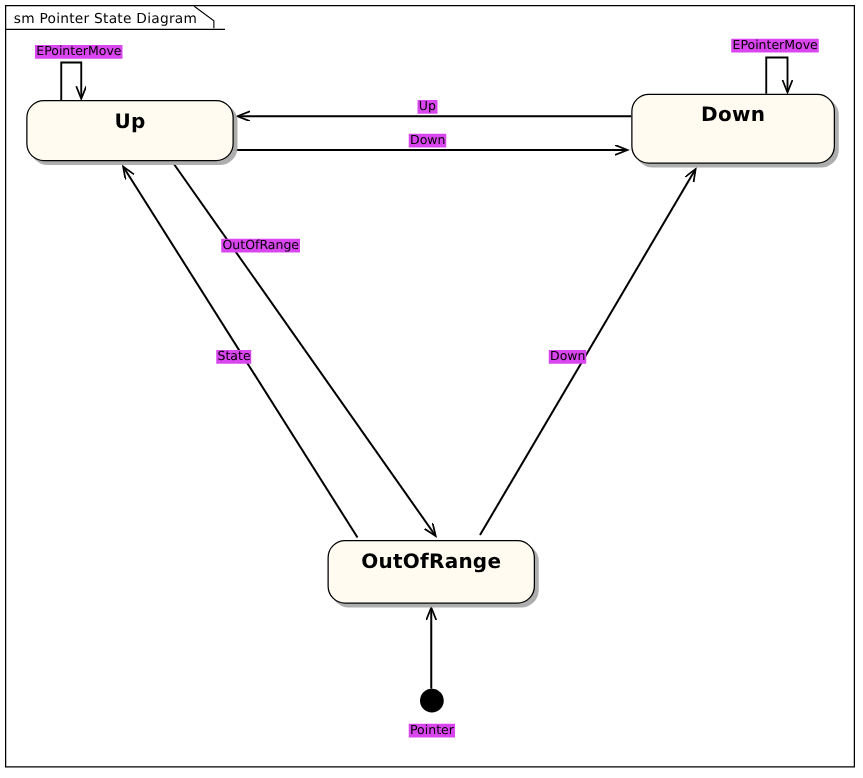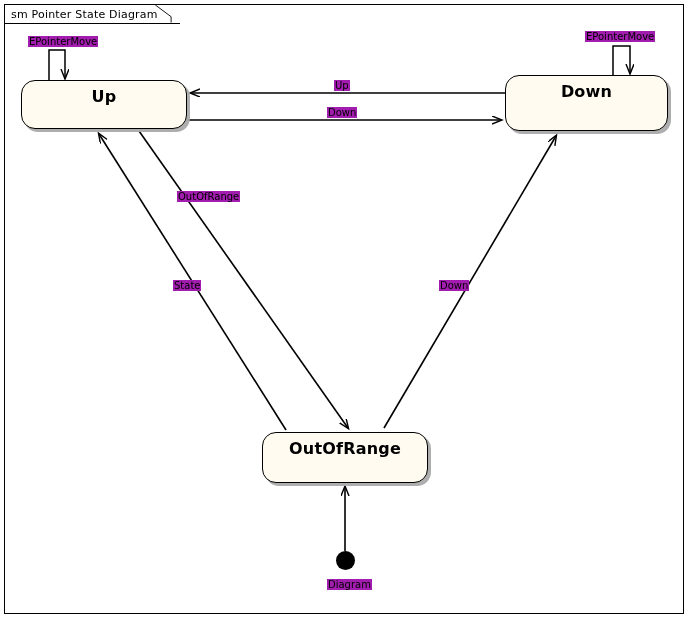--- a/index.html
+++ b/index.html
@@ -81,21 +81,21 @@
   #state-up      { left: 21px;  top: 80px;  width: 166px; height: 49px; }
   #state-down    { left: 505px; top: 75px;  width: 163px; height: 56px; }
   #state-oor     { left: 262px; top: 432px; width: 166px; height: 51px; }
 
   
   .edge-label {
     position: absolute;
     font-family: "DejaVu Sans", sans-serif;
     font-size: 10px;
     color: #000000;
-    background: #a21caf;
+    background: #d946ef;
     white-space: nowrap;
     padding: 0 1px;
     line-height: 11px;
   }
   #lbl-eptr-up    { left: 28px;  top: 36px; }
   #lbl-eptr-down  { left: 585px; top: 31px; }
   #lbl-up         { left: 334px; top: 80px; }
   #lbl-down-h     { left: 327px; top: 107px; }
   #lbl-outofrange { left: 177px; top: 191px; }
   #lbl-move       { left: 173px; top: 280px; }
@@ -181,21 +181,21 @@
 
   <div class="state" id="state-down">
     <span class="state-label">Down</span>
   </div>
 
   <div class="state" id="state-oor">
     <span class="state-label">OutOfRange</span>
   </div>
 
   <div class="initial-dot"></div>
-  <div class="edge-label" id="lbl-initial">Diagram</div>
+  <div class="edge-label" id="lbl-initial">Pointer</div>
 
   <div class="edge-label" id="lbl-eptr-up">EPointerMove</div>
 
   <div class="edge-label" id="lbl-eptr-down">EPointerMove</div>
 
   <div class="edge-label" id="lbl-up">Up</div>
 
   <div class="edge-label" id="lbl-down-h">Down</div>
 
   <div class="edge-label" id="lbl-outofrange">OutOfRange</div>

